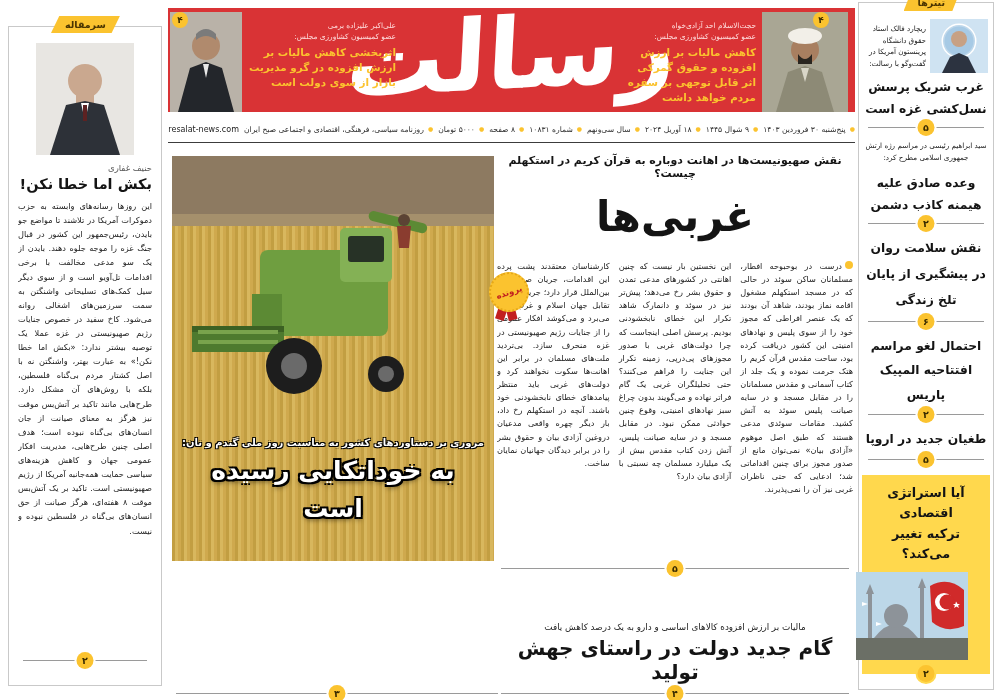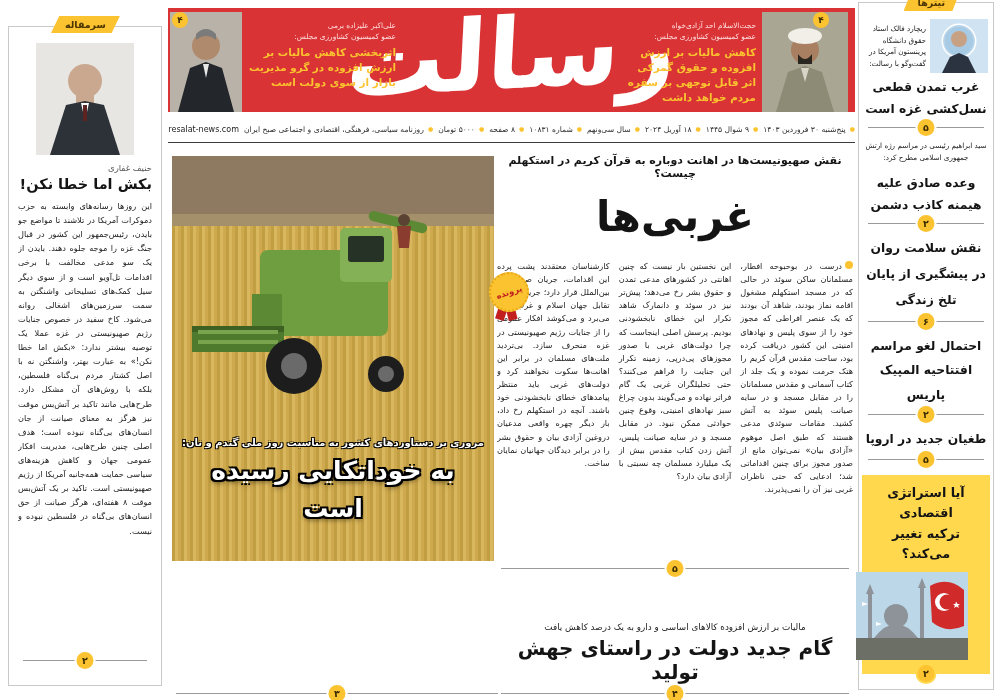--- a/index.html
+++ b/index.html
@@ -180,21 +180,21 @@
       <div class="sb-row">
         <svg class="sb-photo" viewBox="0 0 58 54">
           <rect width="58" height="54" fill="#cfe3f2"></rect>
           <circle cx="29" cy="22" r="16" fill="none" stroke="#fff" stroke-width="3"></circle>
           <circle cx="29" cy="22" r="16" fill="#7fb2d8" opacity="0.5"></circle>
           <circle cx="29" cy="20" r="8" fill="#c7a184"></circle>
           <path d="M12 54 L20 38 L29 34 L38 38 L46 54 Z" fill="#2c3340"></path>
         </svg>
         <div class="sb-kicker">ریچارد فالک استاد حقوق دانشگاه پرینستون آمریکا در گفت‌وگو با رسالت:</div>
       </div>
-      <div class="sb-title">غرب تمدن قطعی نسل‌کشی غزه است</div>
+      <div class="sb-title">غرب شریک پرسش نسل‌کشی غزه است</div>
       <div class="rule">
         <span class="badge">۵</span>
       </div>
     </div>
 
     <div>
       <div class="sb-kicker center">سید ابراهیم رئیسی در مراسم رژه ارتش جمهوری اسلامی مطرح کرد:</div>
       <div class="sb-title">وعده صادق علیه هیمنه کاذب دشمن</div>
       <div class="rule">
         <span class="badge">۲</span>

